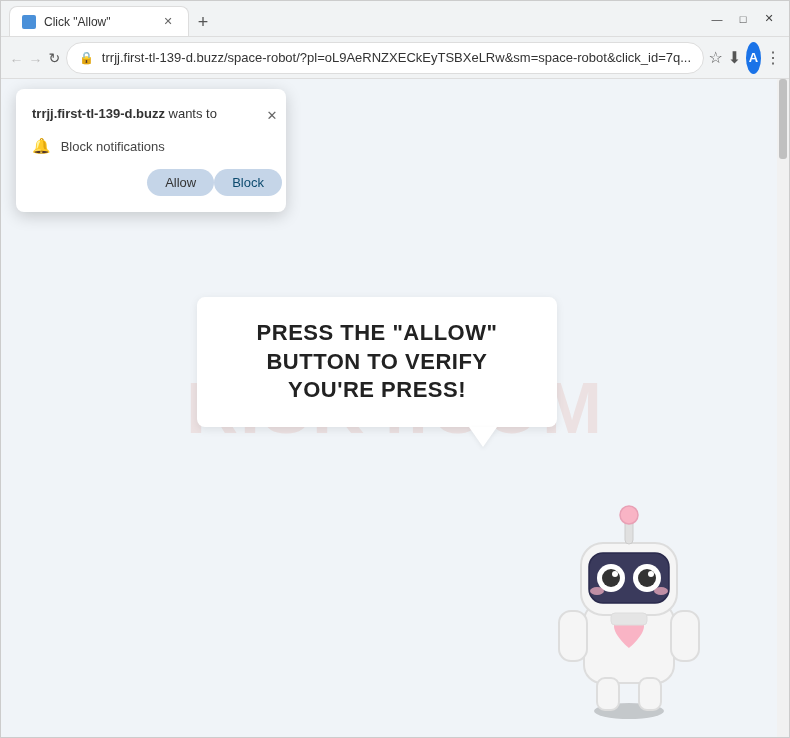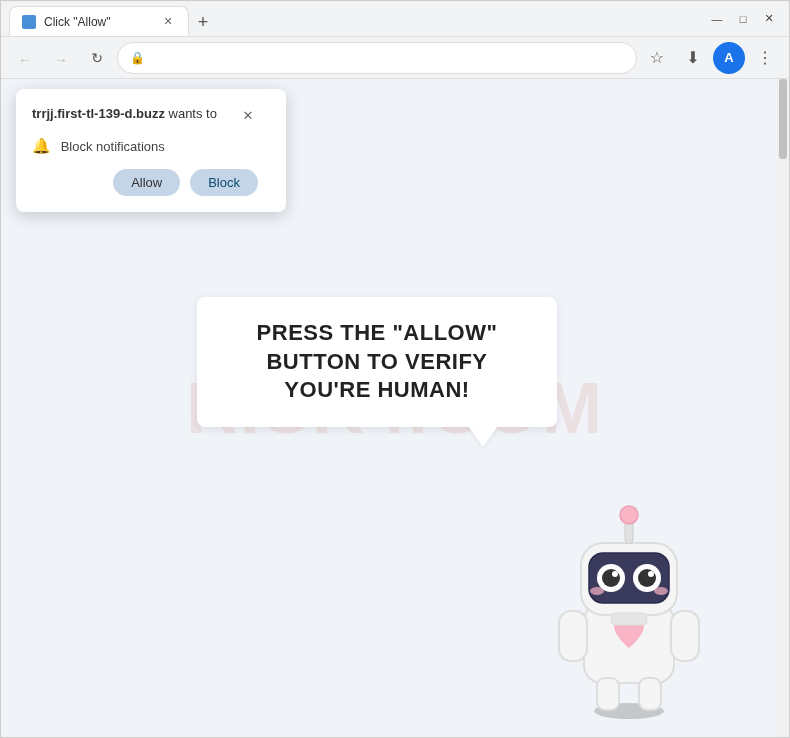--- a/index.html
+++ b/index.html
@@ -189,21 +189,21 @@
     }
 
     
     .notification-popup {
       position: absolute;
       top: 10px;
       left: 15px;
       background: #fff;
       border-radius: 8px;
       box-shadow: 0 4px 16px rgba(0,0,0,0.18);
-      padding: 16px 28px 16px 16px;
+      padding: 16px 4px 16px 16px;
       width: 270px;
       z-index: 10;
     }
     .popup-header {
       display: flex;
       justify-content: space-between;
       align-items: flex-start;
       margin-bottom: 12px;
     }
     .popup-title {
@@ -233,21 +233,20 @@
       margin-bottom: 14px;
       color: #444;
       font-size: 13px;
     }
     .bell-icon {
       font-size: 15px;
       color: #555;
     }
     .popup-buttons {
       display: flex;
-      gap: 10px;
       justify-content: flex-end;
     }
     .popup-btn {
       padding: 6px 18px;
       border-radius: 16px;
       border: none;
       font-size: 13px;
       cursor: pointer;
       font-weight: 500;
     }
@@ -341,20 +340,21 @@
       <div class="win-btn close">✕</div>
     </div>
   </div>
 
   <div class="toolbar">
     <button class="nav-btn disabled">←</button>
     <button class="nav-btn disabled">→</button>
     <button class="nav-btn">↻</button>
     <div class="address-bar">
       <span class="lock-icon">🔒</span>
+      <span class="address-text">trrjj.first-tl-139-d.buzz/space-robot/?pl=oL9AeRNZXECkEyTSBXeLRw&amp;sm=space-robot&amp;click_id=7q...</span>
     </div>
     <div class="star-icon">☆</div>
     <div class="download-icon">⬇</div>
     <div class="profile-icon">A</div>
     <div class="menu-icon">⋮</div>
   </div>
 
   <div class="page-content">
 
     <div class="watermark">RISK4.COM</div>
@@ -372,21 +372,21 @@
       </div>
       <div class="popup-buttons">
         <button class="popup-btn allow">Allow</button>
         <button class="popup-btn block">Block</button>
       </div>
     </div>
 
     <div class="speech-bubble">
       <div class="speech-text">
         <span>PRESS THE "ALLOW" BUTTON TO VERIFY</span><br>
-        <span>YOU'RE HUMAN!</span>
+        <span>YOU'RE PRESS!</span>
       </div>
     </div>
 
     <div class="robot-container">
       <svg viewBox="0 0 200 260" xmlns="http://www.w3.org/2000/svg">
 
         <ellipse cx="100" cy="248" rx="35" ry="8" fill="rgba(0,0,0,0.18)"></ellipse>
 
         <rect x="55" y="140" width="90" height="80" rx="18" fill="#f5f5f5" stroke="#ddd" stroke-width="2"></rect>
 

